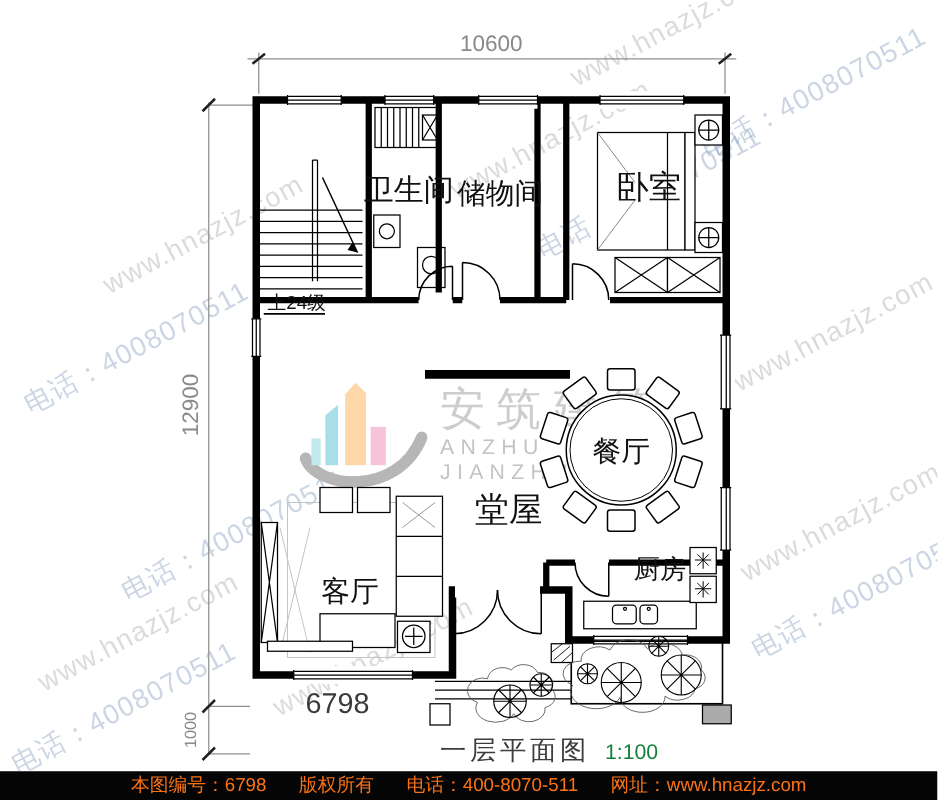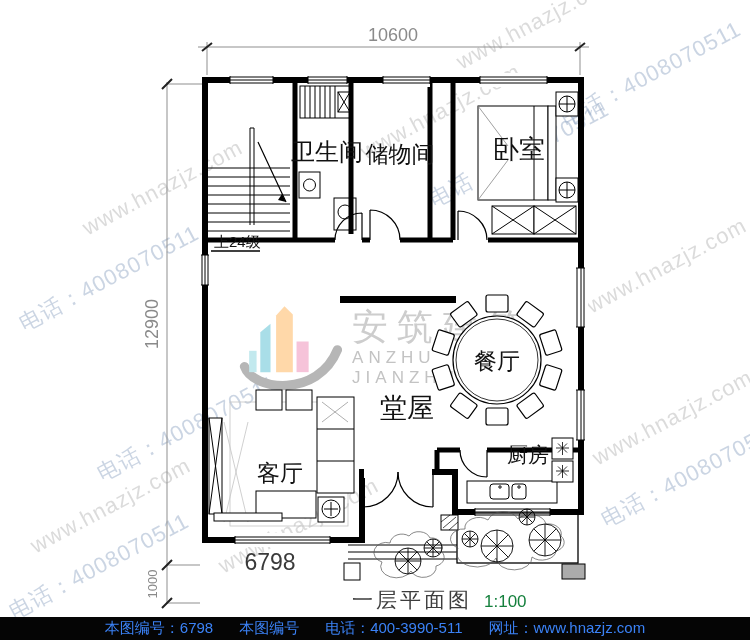--- a/index.html
+++ b/index.html
@@ -10,21 +10,21 @@
   .wm-phone{color:rgba(140,162,192,0.45);}
   #plan-svg{position:absolute;left:0;top:0;z-index:2;}
   #logo{position:absolute;left:238px;top:292px;width:300px;height:112px;z-index:1;display:flex;align-items:center;}
   #logo .ltxt{margin-left:10px;}
   #logo .cn{font-size:36px;color:#cdcdcd;letter-spacing:9px;line-height:1.05;}
   #logo .en{font-size:17px;color:#c3c3c3;letter-spacing:5px;margin-top:2px;}
   #title-block{position:absolute;left:352px;top:586px;z-index:3;color:#3d3d3d;}
   #title-block .tname{font-size:21px;letter-spacing:3px;border-bottom:2px solid #222;padding-bottom:18px;}
   #title-block .tscale{font-size:17px;margin-left:12px;color:#15803d;}
   #footer{position:absolute;left:0;top:617px;width:750px;height:23px;background:#050505;z-index:4;
-          display:flex;align-items:center;justify-content:center;gap:26px;color:#3b82f6;font-size:15px;}
+          display:flex;align-items:center;justify-content:center;gap:26px;color:#f97316;font-size:15px;}
   #footer span{white-space:nowrap;}
 </style>
 </head>
 <body>
 
 <div id="stage">
 
   <div>
     <span class="wm wm-phone" style="left:14px;top:312px">电话：4008070511</span>
     <span class="wm wm-site" style="left:78px;top:218px">www.hnazjz.com</span>
@@ -252,18 +252,18 @@
       <text x="528" y="462" text-anchor="middle" font-size="21">厨房</text>
     </g>
   </svg>
 
   <div id="title-block">
     <span class="tname">一层平面图</span><span class="tscale">1:100</span>
   </div>
 
   <div id="footer">
     <span>本图编号：6798</span>
-    <span>本图编号</span>
-    <span>电话：400-3990-511</span>
+    <span>版权所有</span>
+    <span>电话：400-8070-511</span>
     <span>网址：www.hnazjz.com</span>
   </div>
 
 </div>
 
 </body></html>

